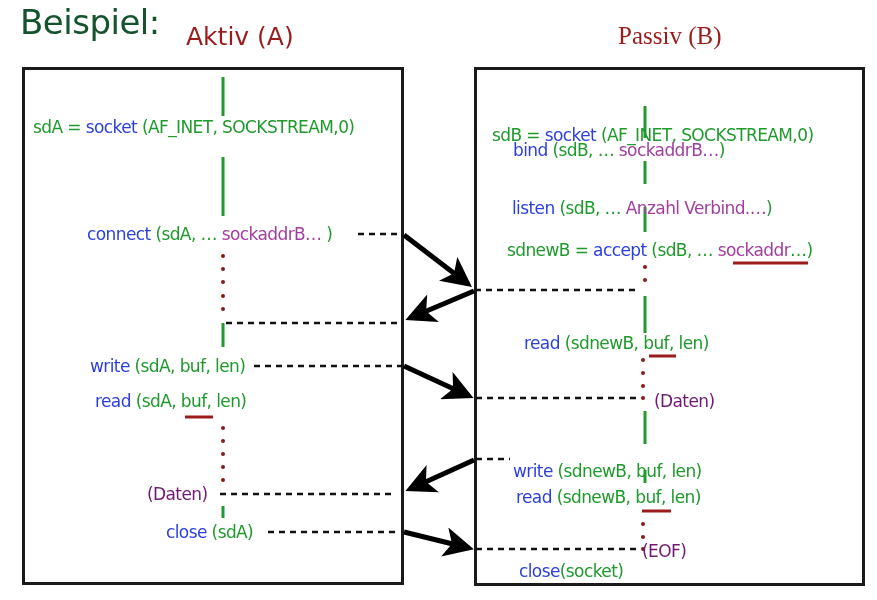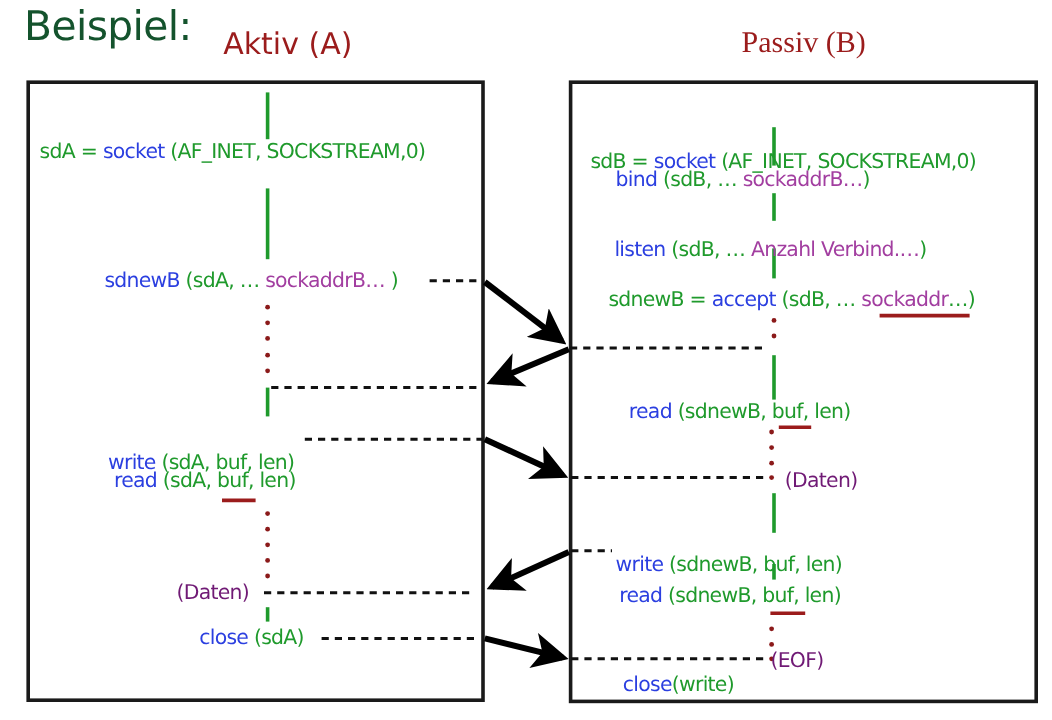--- a/index.html
+++ b/index.html
@@ -99,23 +99,23 @@
     <line x1="404" y1="366" x2="469" y2="396" marker-end="url(#ah)"></line>
     <line x1="474" y1="460" x2="410" y2="489" marker-end="url(#ah)"></line>
     <line x1="404" y1="532" x2="469" y2="548" marker-end="url(#ah)"></line>
   </g>
 </svg>
 
 <div class="lbl" style="left:33px; top:117px;">
   <span class="g">sdA = </span><span class="b">socket</span><span class="g"> (AF_INET, SOCKSTREAM,0)</span>
 </div>
 <div class="lbl" style="left:87px; top:224px;">
-  <span class="b">sdnewB</span><span class="g"> (sdA, … </span><span class="p">sockaddrB… </span><span class="g">)</span>
+  <span class="b">connect</span><span class="g"> (sdA, … </span><span class="p">sockaddrB… </span><span class="g">)</span>
 </div>
-<div class="lbl" style="left:90px; top:356px;margin-top:20px;">
+<div class="lbl" style="left:90px; top:356px;">
   <span class="b">write</span><span class="g"> (sdA, buf, len)</span>
 </div>
 <div class="lbl" style="left:95px; top:391px;">
   <span class="b">read</span><span class="g"> (sdA, </span><span class="g">buf</span><span class="g">, len)</span>
 </div>
 <div class="lbl o" style="left:147px; top:484px;">(Daten)</div>
 <div class="lbl" style="left:166px; top:522px;">
   <span class="b">close</span><span class="g"> (sdA)</span>
 </div>
 
@@ -136,14 +136,14 @@
 </div>
 <div class="lbl o" style="left:654px; top:391px;">(Daten)</div>
 <div class="lbl" style="left:513px; top:449px;margin-top:12px;">
   <span class="b">write</span><span class="g"> (sdnewB, buf, len)</span>
 </div>
 <div class="lbl" style="left:516px; top:487px;">
   <span class="b">read</span><span class="g"> (sdnewB, </span><span class="g">buf</span><span class="g">, len)</span>
 </div>
 <div class="lbl o" style="left:642px; top:541px;">(EOF)</div>
 <div class="lbl" style="left:519px; top:561px;">
-  <span class="b">close</span><span class="g">(write)</span>
+  <span class="b">close</span><span class="g">(socket)</span>
 </div>
 
 </body></html>

